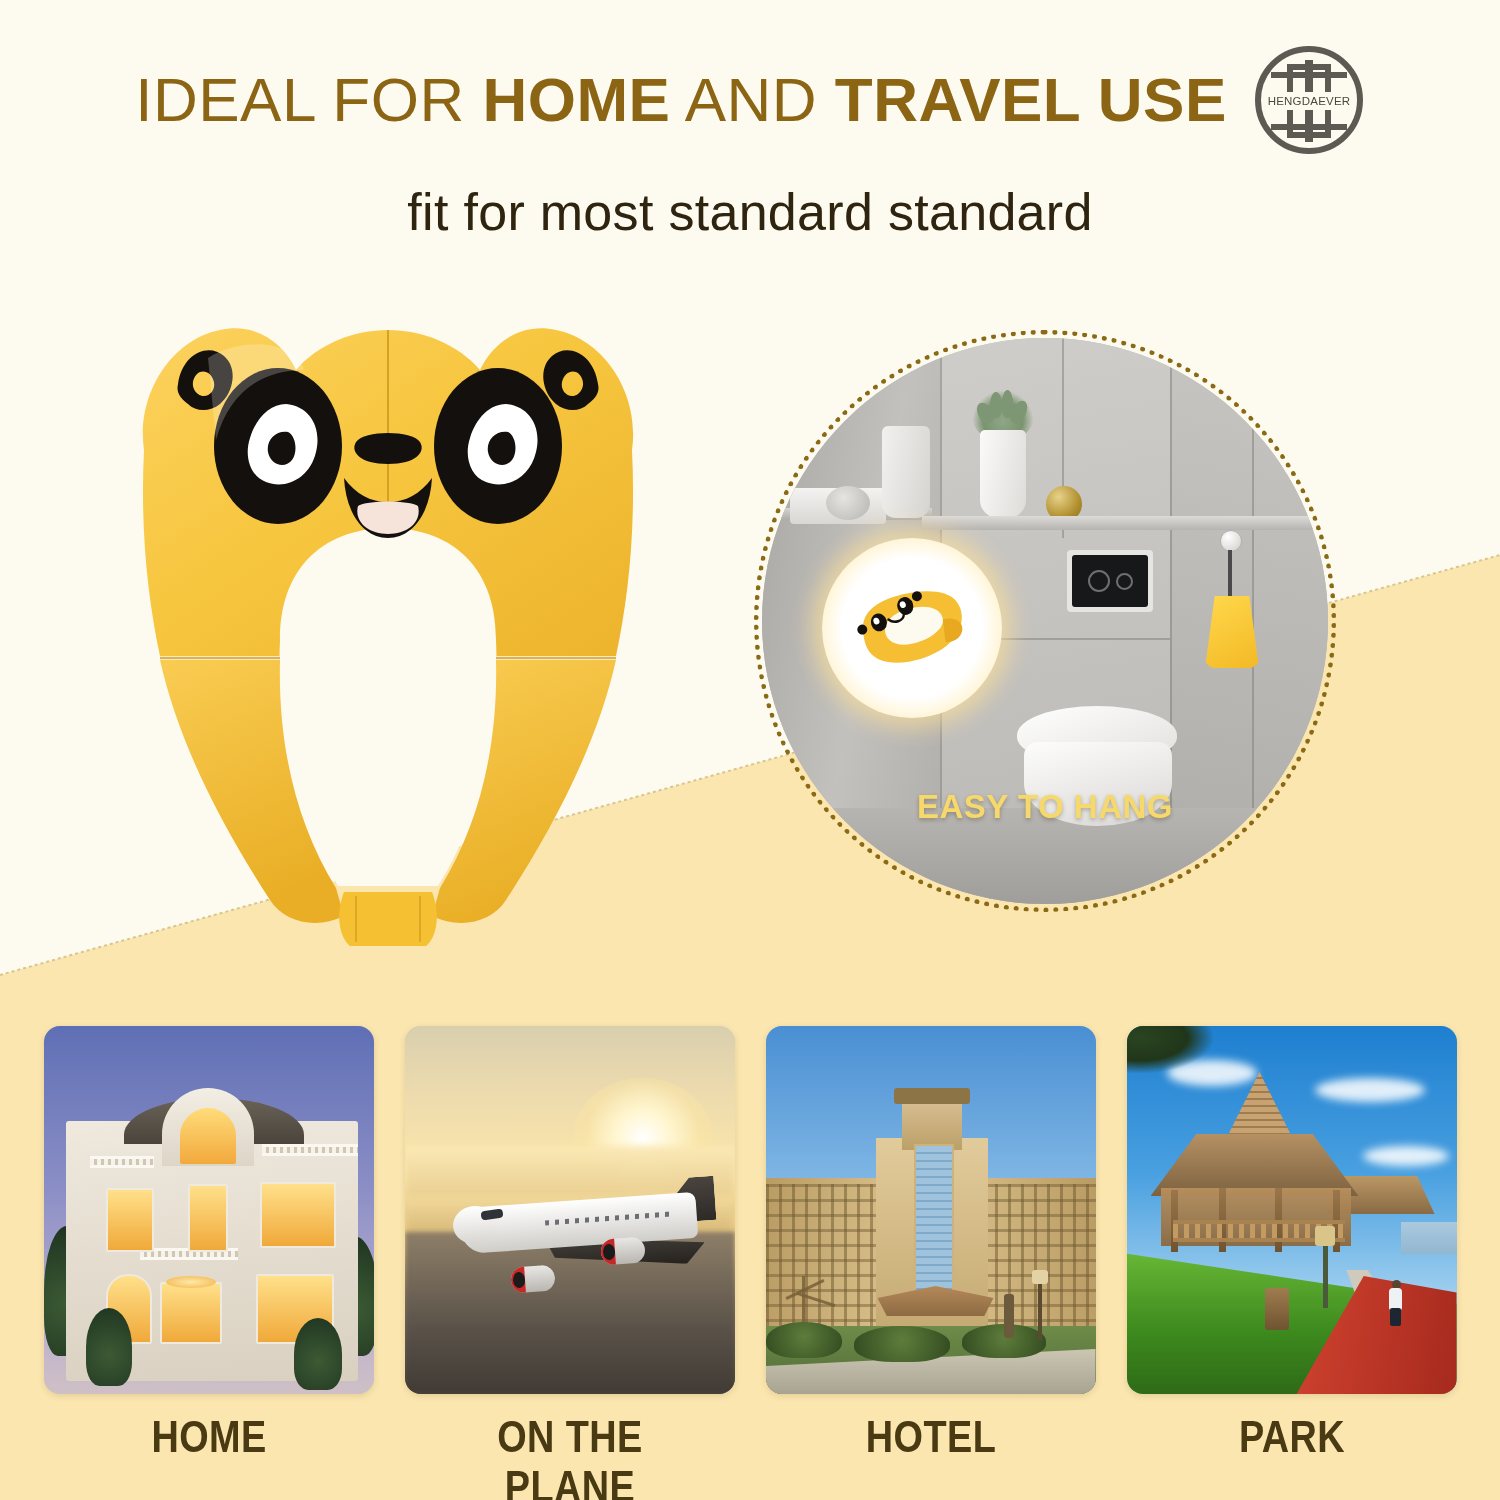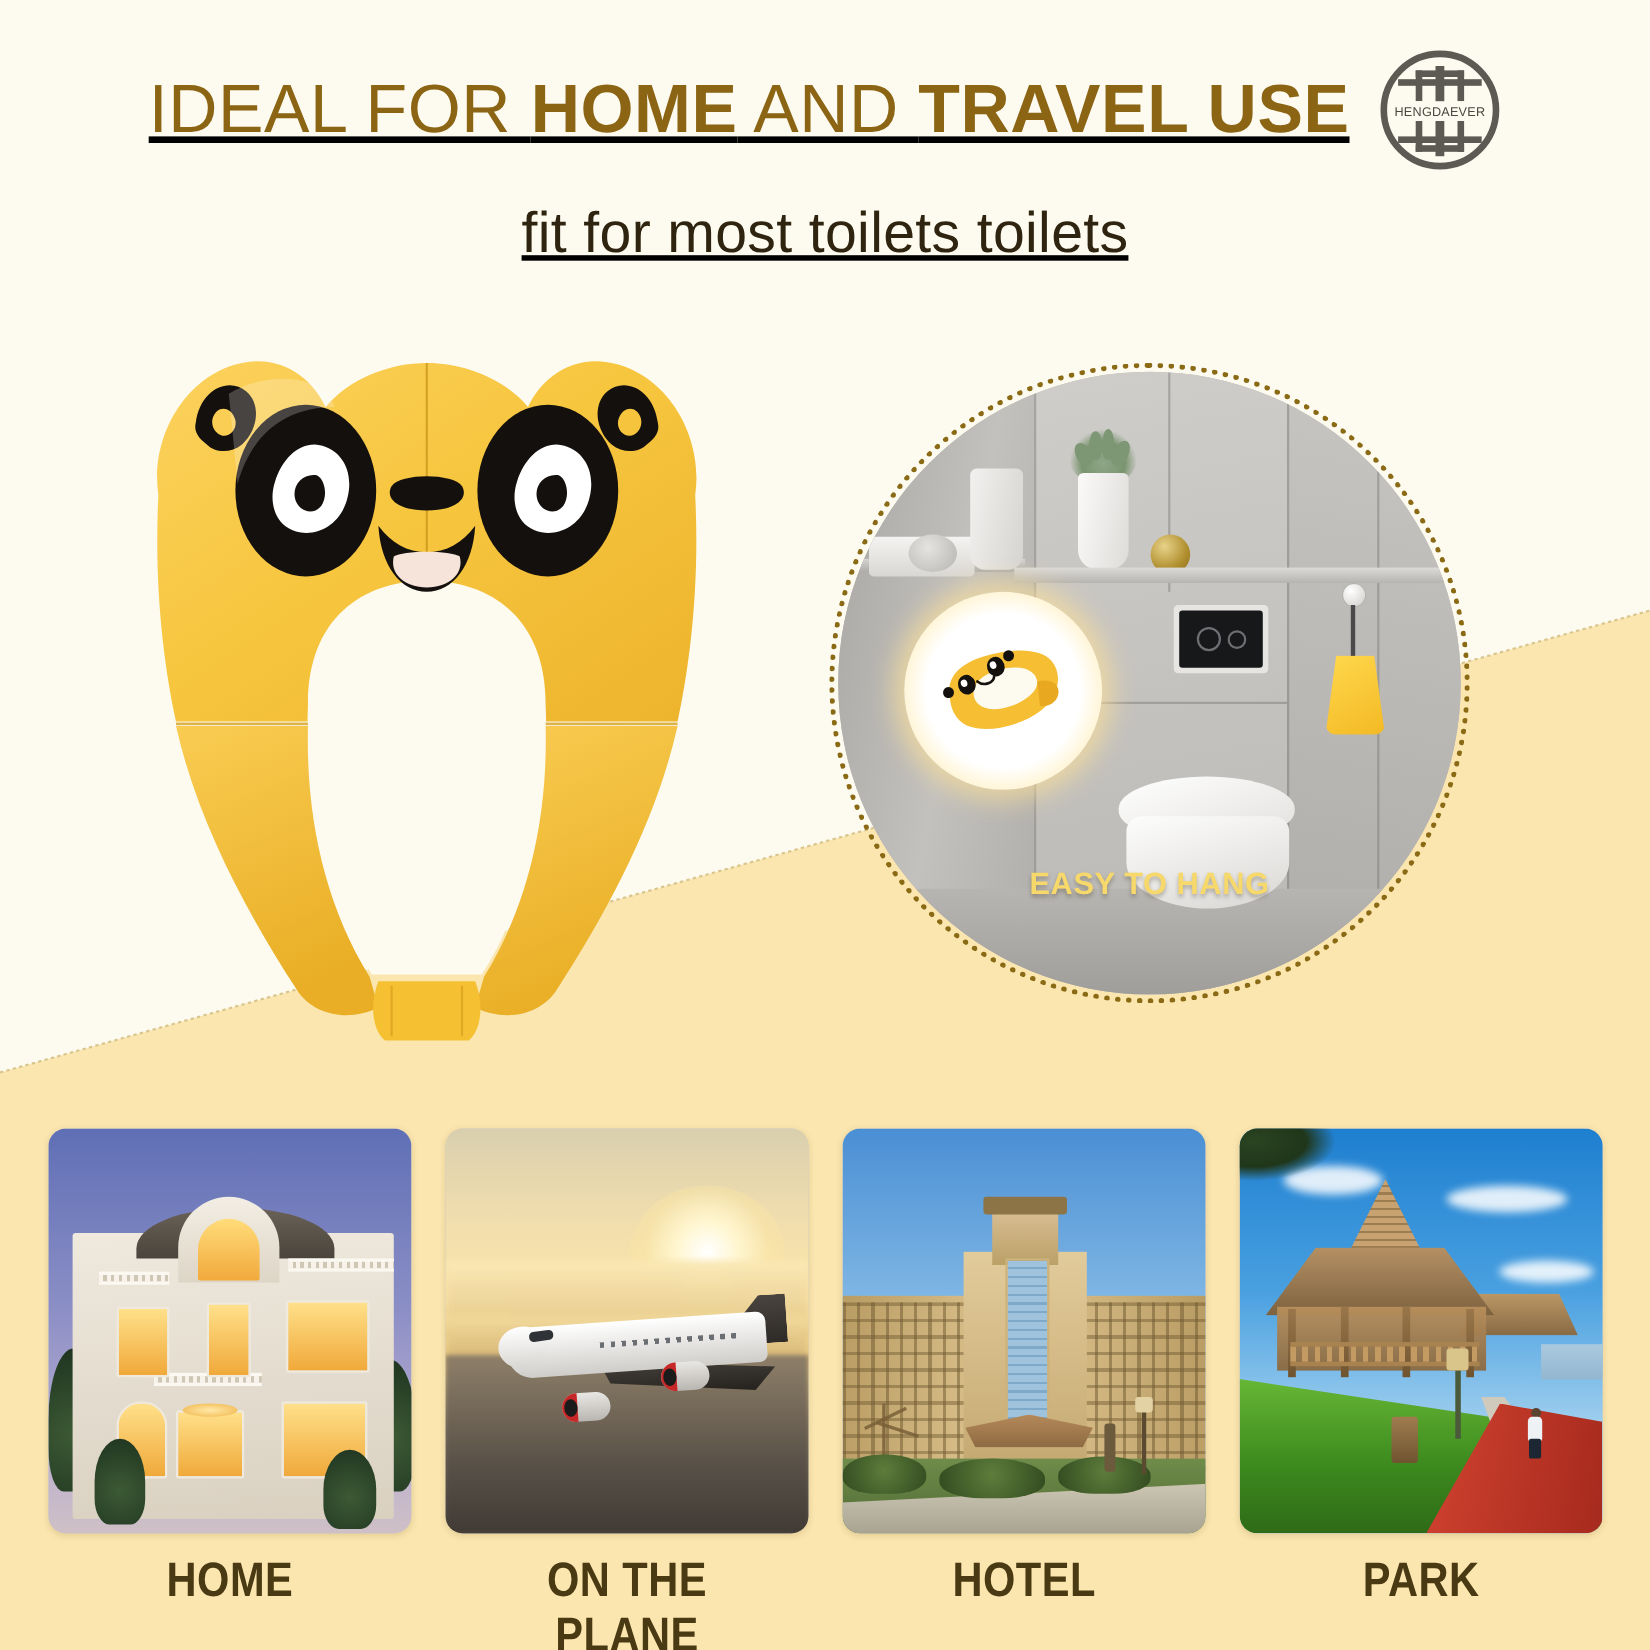--- a/index.html
+++ b/index.html
@@ -17,21 +17,21 @@
     position:absolute; left:0; top:0; width:1500px; height:1500px; z-index:1;
     background:#FBE6B0;
     clip-path: polygon(0 975px, 1500px 555px, 1500px 1500px, 0 1500px);
   }
   #bg-diagonal-edge {
     position:absolute; left:0; top:0; width:1500px; height:1500px; z-index:2;
     pointer-events:none;
   }
 
   
-  #header { position:absolute; top:0; left:0; width:1500px; z-index:10;text-decoration:underline; }
+  #header { position:absolute; top:0; left:0; width:1500px; z-index:10; }
   #title-row {
     display:flex; align-items:center; justify-content:center;
     gap:26px; padding-top:44px;
   }
   #main-title {
     font-size:62px; letter-spacing:0.5px; white-space:nowrap;
     color:#8B6514; line-height:1;
   }
   #main-title .lt { font-weight:400; }
   #main-title .bd { font-weight:700; }
@@ -158,21 +158,21 @@
     left:60px; top:200px; width:180px; height:180px; border-radius:50%;
     background:radial-gradient(circle at 50% 50%, #ffffff 55%, #fff3cf 74%, rgba(255,224,150,0.15) 100%);
     box-shadow:0 0 22px 10px rgba(255,226,150,.65);
     display:flex; align-items:center; justify-content:center;
   }
   #inset-product { width:128px; height:86px; position:relative; }
 
   #easy-hang-text {
     position:absolute; left:0; top:452px; width:566px;
     text-align:center; color:#F7D96B;
-    font-size:28px; font-weight:700; line-height:1.02;
+    font-size:33px; font-weight:700; line-height:1.02;
     letter-spacing:0.5px;
     text-shadow:0 2px 4px rgba(60,50,20,.35);
     z-index:16;
   }
 
   
   #thumb-row {
     position:absolute; left:0; top:1026px; width:1500px; height:380px;
     display:flex; justify-content:center; gap:31px; z-index:12;
   }
@@ -456,21 +456,21 @@
           <rect x="34" y="66" width="6" height="28"></rect>
           <rect x="34" y="88" width="22" height="6"></rect>
           <rect x="72" y="66" width="6" height="28"></rect>
           <rect x="56" y="88" width="22" height="6"></rect>
         </g>
         <rect x="16" y="48" width="80" height="18" fill="#FDFBF0"></rect>
         <text x="56" y="61" text-anchor="middle" font-family="Liberation Sans, sans-serif" font-size="11.5" fill="#4A4840" letter-spacing="0.2">HENGDAEVER</text>
       </svg>
     </div>
   </div>
-  <div id="subtitle">fit for most toilets toilets</div>
+  <div id="subtitle">fit for most standard standard</div>
 </div>
 
 <div id="product-seat">
   <svg viewBox="0 0 560 650" width="560" height="650">
     <defs>
       <linearGradient id="ygrad" x1="0" y1="0" x2="1" y2="1">
         <stop offset="0%" stop-color="#FCD25E"></stop>
         <stop offset="45%" stop-color="#F7C63F"></stop>
         <stop offset="100%" stop-color="#EDB32C"></stop>
       </linearGradient>

